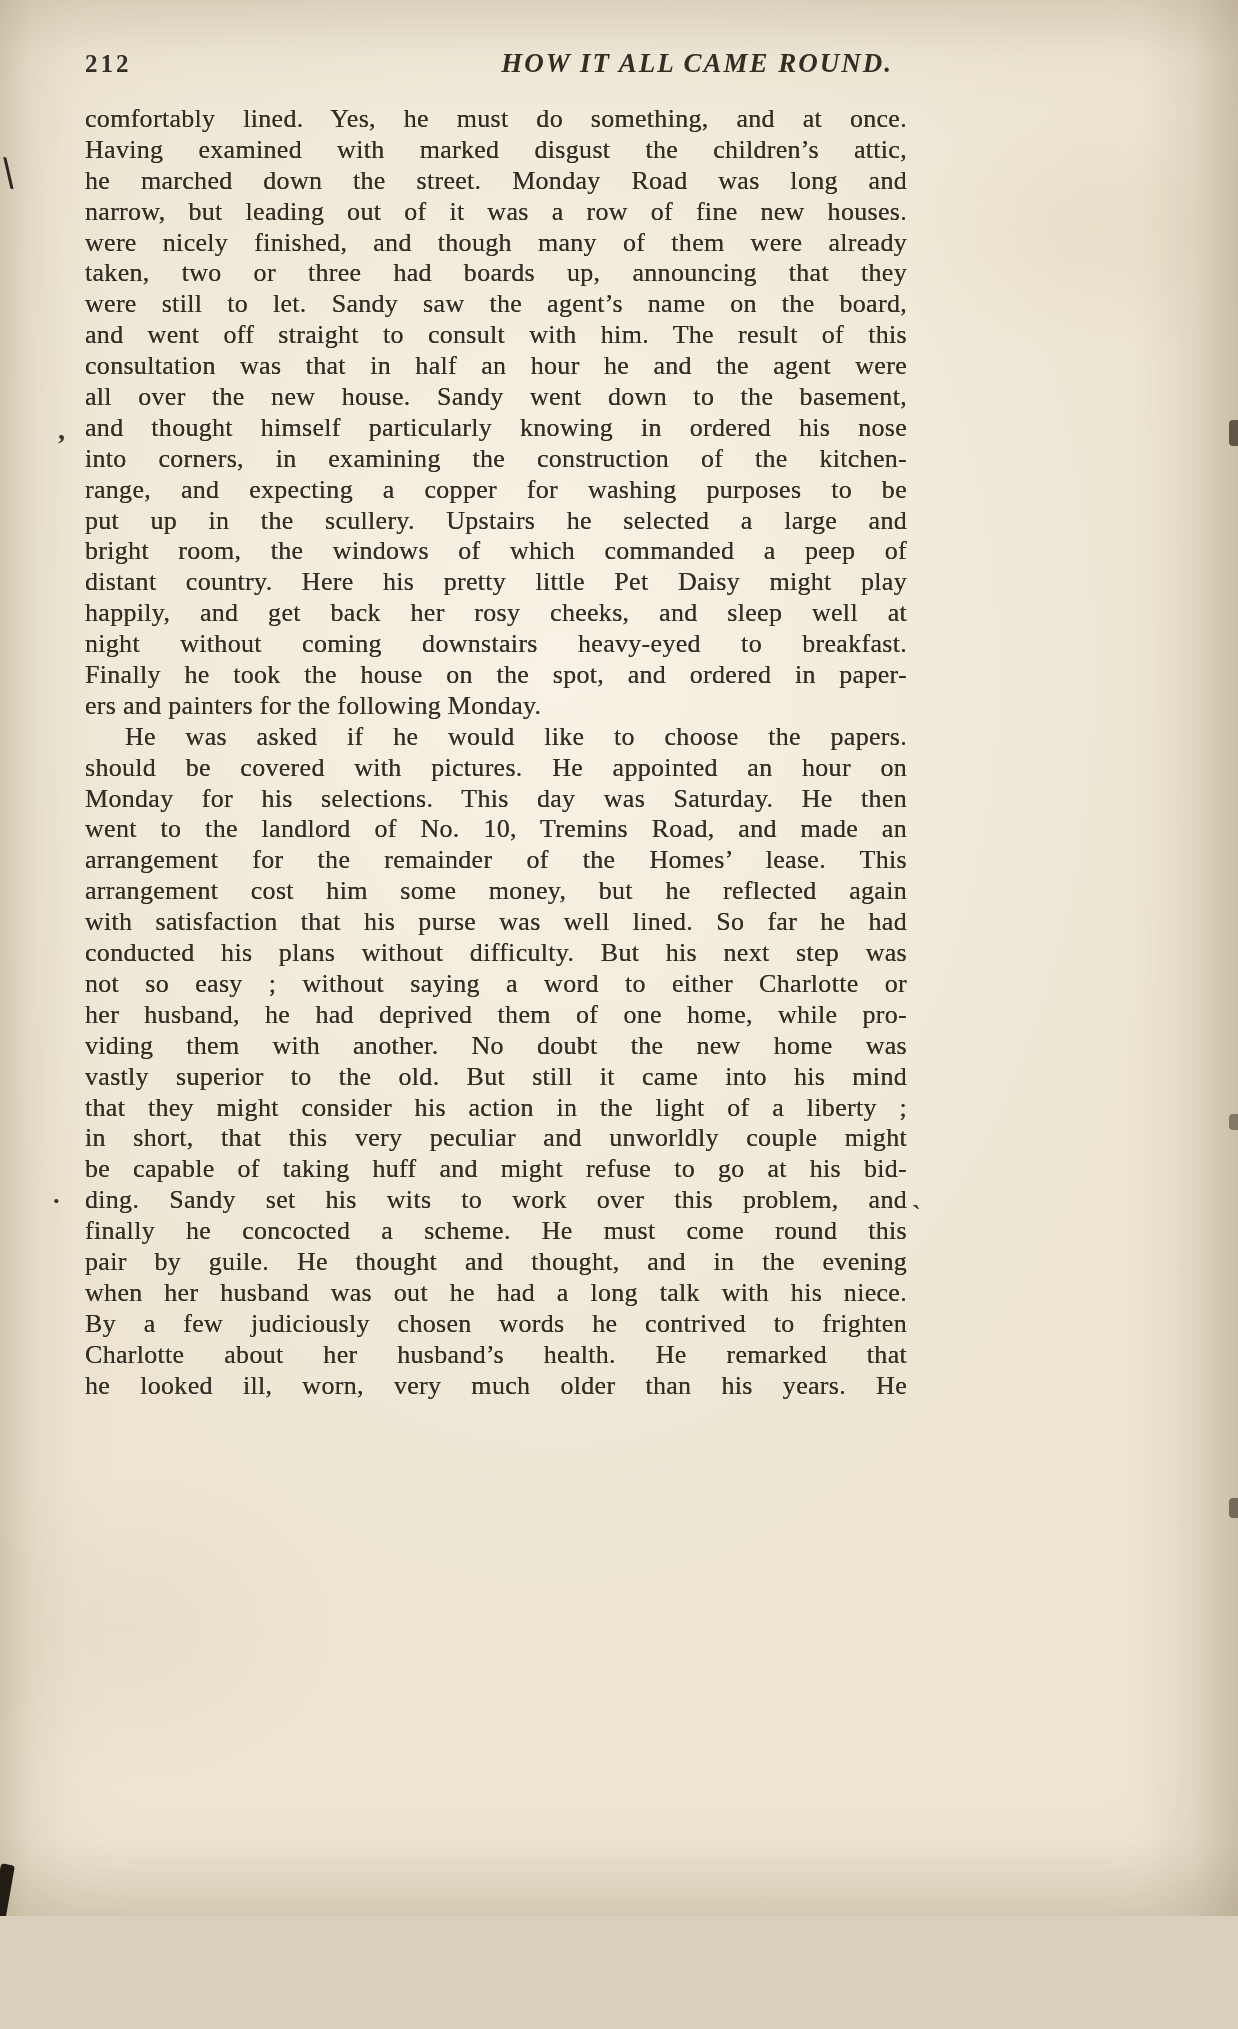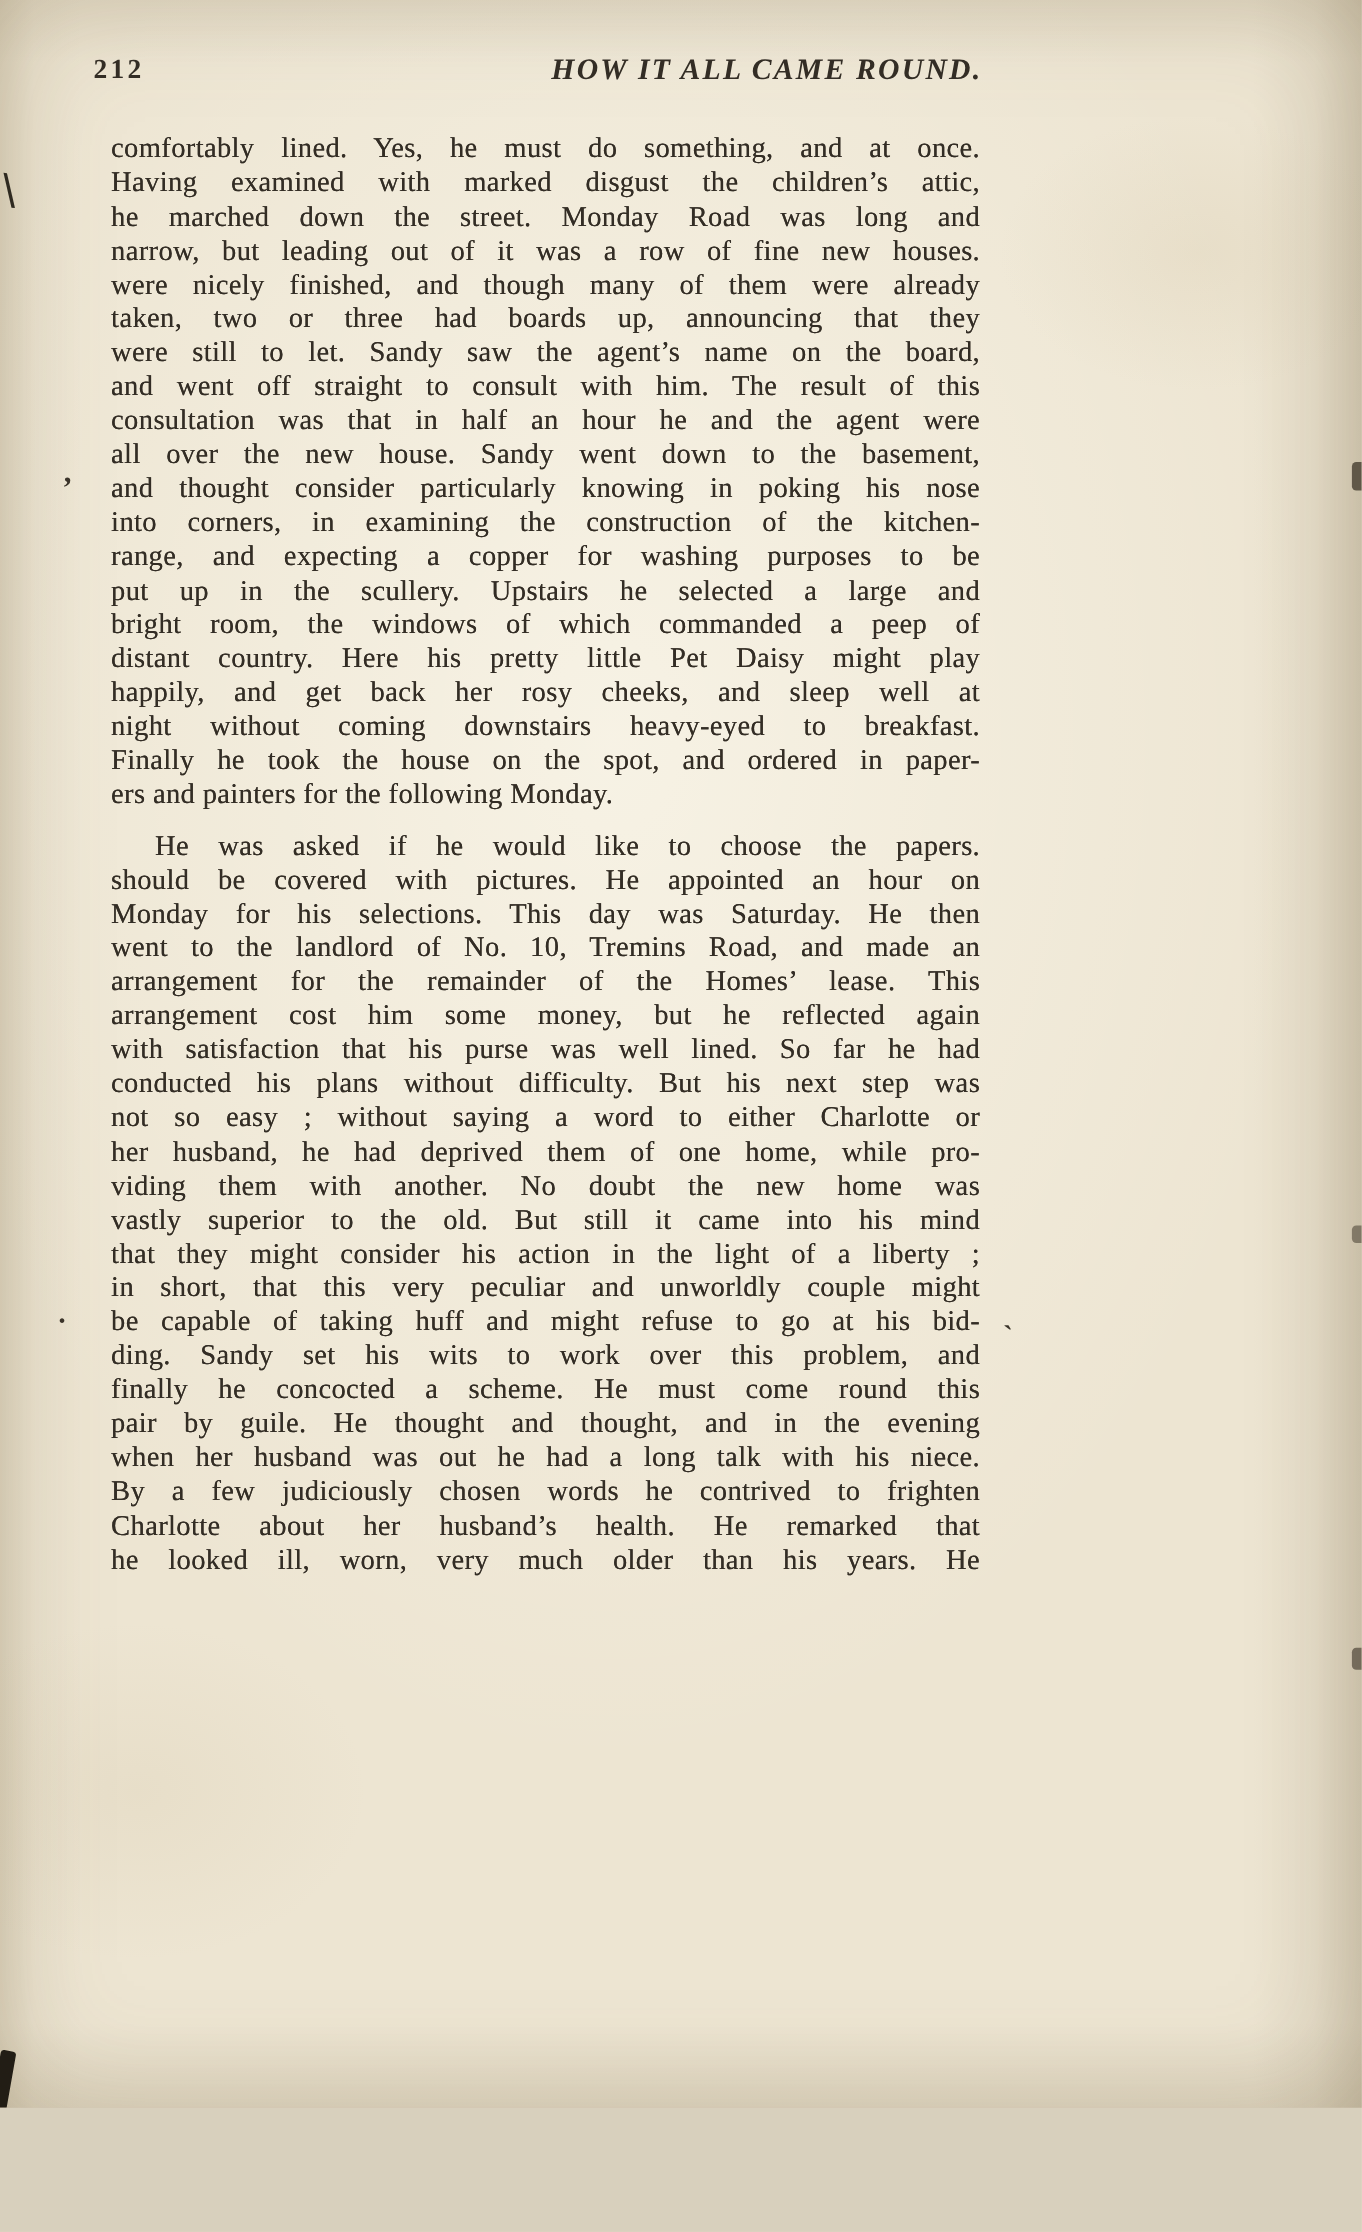--- a/index.html
+++ b/index.html
@@ -55,21 +55,21 @@
   .text-block {
     position: absolute;
     top: 104px;
     left: 85px;
     width: 822px;
     font-size: 26px;
     line-height: 30.9px;
     letter-spacing: 0.3px;
     text-shadow: 0 0 0.5px rgba(51, 45, 37, 0.85);
   }
-  .paragraph { margin: 16px; }
+  .paragraph { margin: 0; }
   .line {
     height: 30.9px;
     text-align: justify;
     text-align-last: justify;
     overflow: visible;
     white-space: nowrap;
   }
   .line.last { text-align-last: left; }
   .line.indent { text-indent: 40px; }
 
@@ -152,21 +152,21 @@
         <div class="line">comfortably lined.  Yes, he must do something, and at once.</div>
         <div class="line">Having examined with marked disgust the children’s attic,</div>
         <div class="line">he marched down the street.  Monday Road was long and</div>
         <div class="line">narrow, but leading out of it was a row of fine new houses.</div>
         <div class="line">were nicely finished, and though many of them were already</div>
         <div class="line">taken, two or three had boards up, announcing that they</div>
         <div class="line">were still to let.  Sandy saw the agent’s name on the board,</div>
         <div class="line">and went off straight to consult with him.  The result of this</div>
         <div class="line">consultation was that in half an hour he and the agent were</div>
         <div class="line">all over the new house.  Sandy went down to the basement,</div>
-        <div class="line">and thought consider particularly knowing in poking his nose</div>
+        <div class="line">and thought himself particularly knowing in ordered his nose</div>
         <div class="line">into corners, in examining the construction of the kitchen-</div>
         <div class="line">range, and expecting a copper for washing purposes to be</div>
         <div class="line">put up in the scullery.  Upstairs he selected a large and</div>
         <div class="line">bright room, the windows of which commanded a peep of</div>
         <div class="line">distant country.  Here his pretty little Pet Daisy might play</div>
         <div class="line">happily, and get back her rosy cheeks, and sleep well at</div>
         <div class="line">night without coming downstairs heavy-eyed to breakfast.</div>
         <div class="line">Finally he took the house on the spot, and ordered in paper-</div>
         <div class="line last">ers and painters for the following Monday.</div>
       </div>

